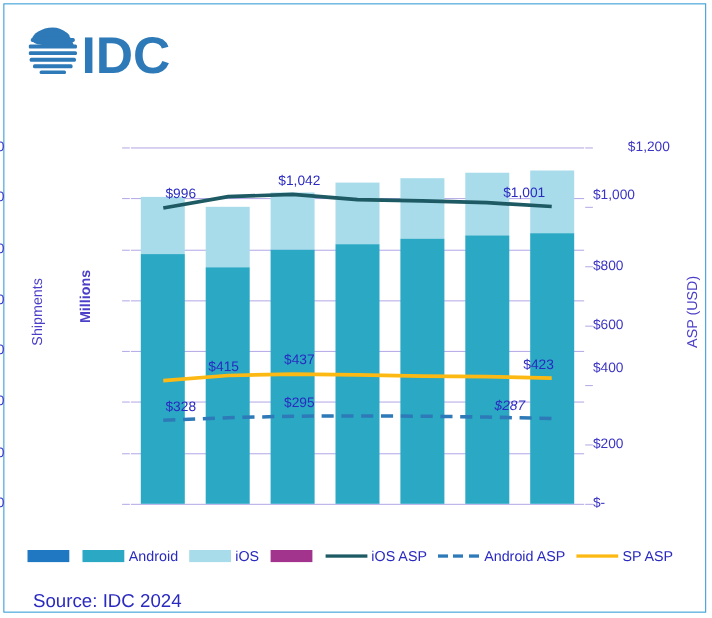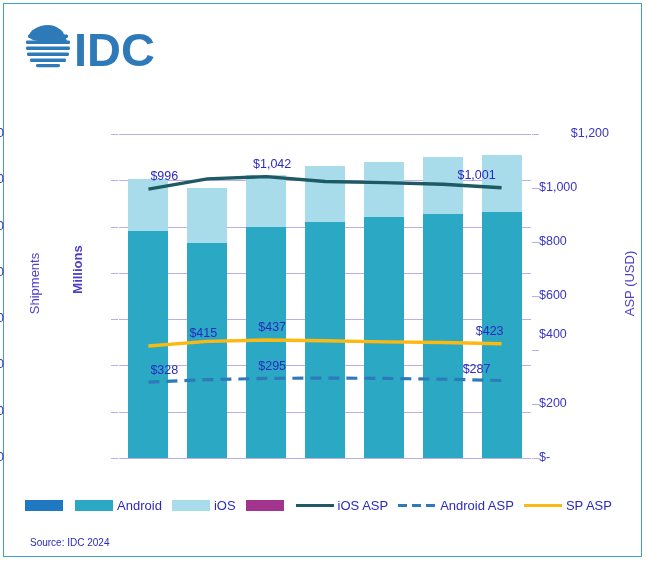--- a/index.html
+++ b/index.html
@@ -84,21 +84,21 @@
     gap:0px;
   }
   .lg-item{display:flex;align-items:center;white-space:nowrap;}
   .lg-swatch{width:38px;height:11px;margin-right:4px;}
   .lg-line{width:38px;height:0;margin-right:4px;position:relative;}
   .lg-line i{position:absolute;left:0;top:-2px;width:38px;height:4px;display:block;}
   .lg-label{font-size:13px;color:#2a2ac0;margin-right:10px;}
 
   #source{
     position:absolute;left:26px;top:533px;
-    font-size:10px;color:#2a2ac0;
+    font-size:17px;color:#2a2ac0;
   }
 </style>
 </head>
 <body>
 
 <div id="frame">
 
   <div id="logo">
     <svg width="150" height="52" viewBox="0 0 150 52">
       <g fill="#2e7ab8">
@@ -149,21 +149,21 @@
         <div class="ticklabel left" style="top: 84.5714px;">1000</div>
         <div class="tickmark" style="top: 92.5714px; left: -8px;"></div>
         <div class="ticklabel left" style="top: 38.2857px;">1200</div>
         <div class="tickmark" style="top: 46.2857px; left: -8px;"></div>
         <div class="ticklabel left" style="top: -8px;">1400</div>
         <div class="tickmark" style="top: 0px; left: -8px;"></div>
       </div>
     <div id="ticks-right">
         <div class="ticklabel right" style="top: -8px; text-align: right;">$1,200</div>
         <div class="tickmark" style="top: 0px; left: 413px;"></div>
-        <div class="ticklabel right" style="top: 46px;">$1,000</div>
+        <div class="ticklabel right" style="top: 36px;">$1,000</div>
         <div class="tickmark" style="top: 54px; left: 413px;"></div>
         <div class="ticklabel right" style="top: 100px;">$800</div>
         <div class="tickmark" style="top: 108px; left: 413px;"></div>
         <div class="ticklabel right" style="top: 154px;">$600</div>
         <div class="tickmark" style="top: 162px; left: 413px;"></div>
         <div class="ticklabel right" style="top: 193px;">$400</div>
         <div class="tickmark" style="top: 216px; left: 413px;"></div>
         <div class="ticklabel right" style="top: 262px;">$200</div>
         <div class="tickmark" style="top: 270px; left: 413px;"></div>
         <div class="ticklabel right" style="top: 316px;">$-</div>
@@ -207,21 +207,21 @@
     <div id="xlabels"></div>
     <div id="dlabels">
         <div class="dlabel" style="left: 31.4286px; width: 54px; text-align: left; top: 35.08px;">$996</div>
         <div class="dlabel" style="left: 126.143px; width: 54px; text-align: center; top: 22.66px;">$1,042</div>
         <div class="dlabel" style="left: 330.571px; width: 54px; text-align: center; top: 33.73px;">$1,001</div>
         <div class="dlabel" style="left: 31.4286px; width: 54px; text-align: left; top: 191.95px; margin-left: 39px;">$415</div>
         <div class="dlabel" style="left: 126.143px; width: 54px; text-align: center; top: 186.01px;">$437</div>
         <div class="dlabel" style="left: 330.571px; width: 54px; text-align: right; top: 189.79px;">$423</div>
         <div class="dlabel" style="left: 31.4286px; width: 54px; text-align: left; top: 229.13px;">$328</div>
         <div class="dlabel" style="left: 126.143px; width: 54px; text-align: center; top: 225.35px;">$295</div>
-        <div class="dlabel" style="left: 330.571px; width: 54px; text-align: center; top: 227.51px;">$287</div>
+        <div class="dlabel" style="left: 330.571px; width: 54px; text-align: left; top: 227.51px; font-style: italic;">$287</div>
       </div>
   </div>
 
   <div id="legend">
       <div class="lg-item">
         <span class="lg-swatch" style="background: rgb(31, 120, 193);"></span>
         <span class="lg-label" style="margin-right: 8px;"></span>
       </div>
       <div class="lg-item">
         <span class="lg-swatch" style="background: rgb(42, 168, 196);"></span>

